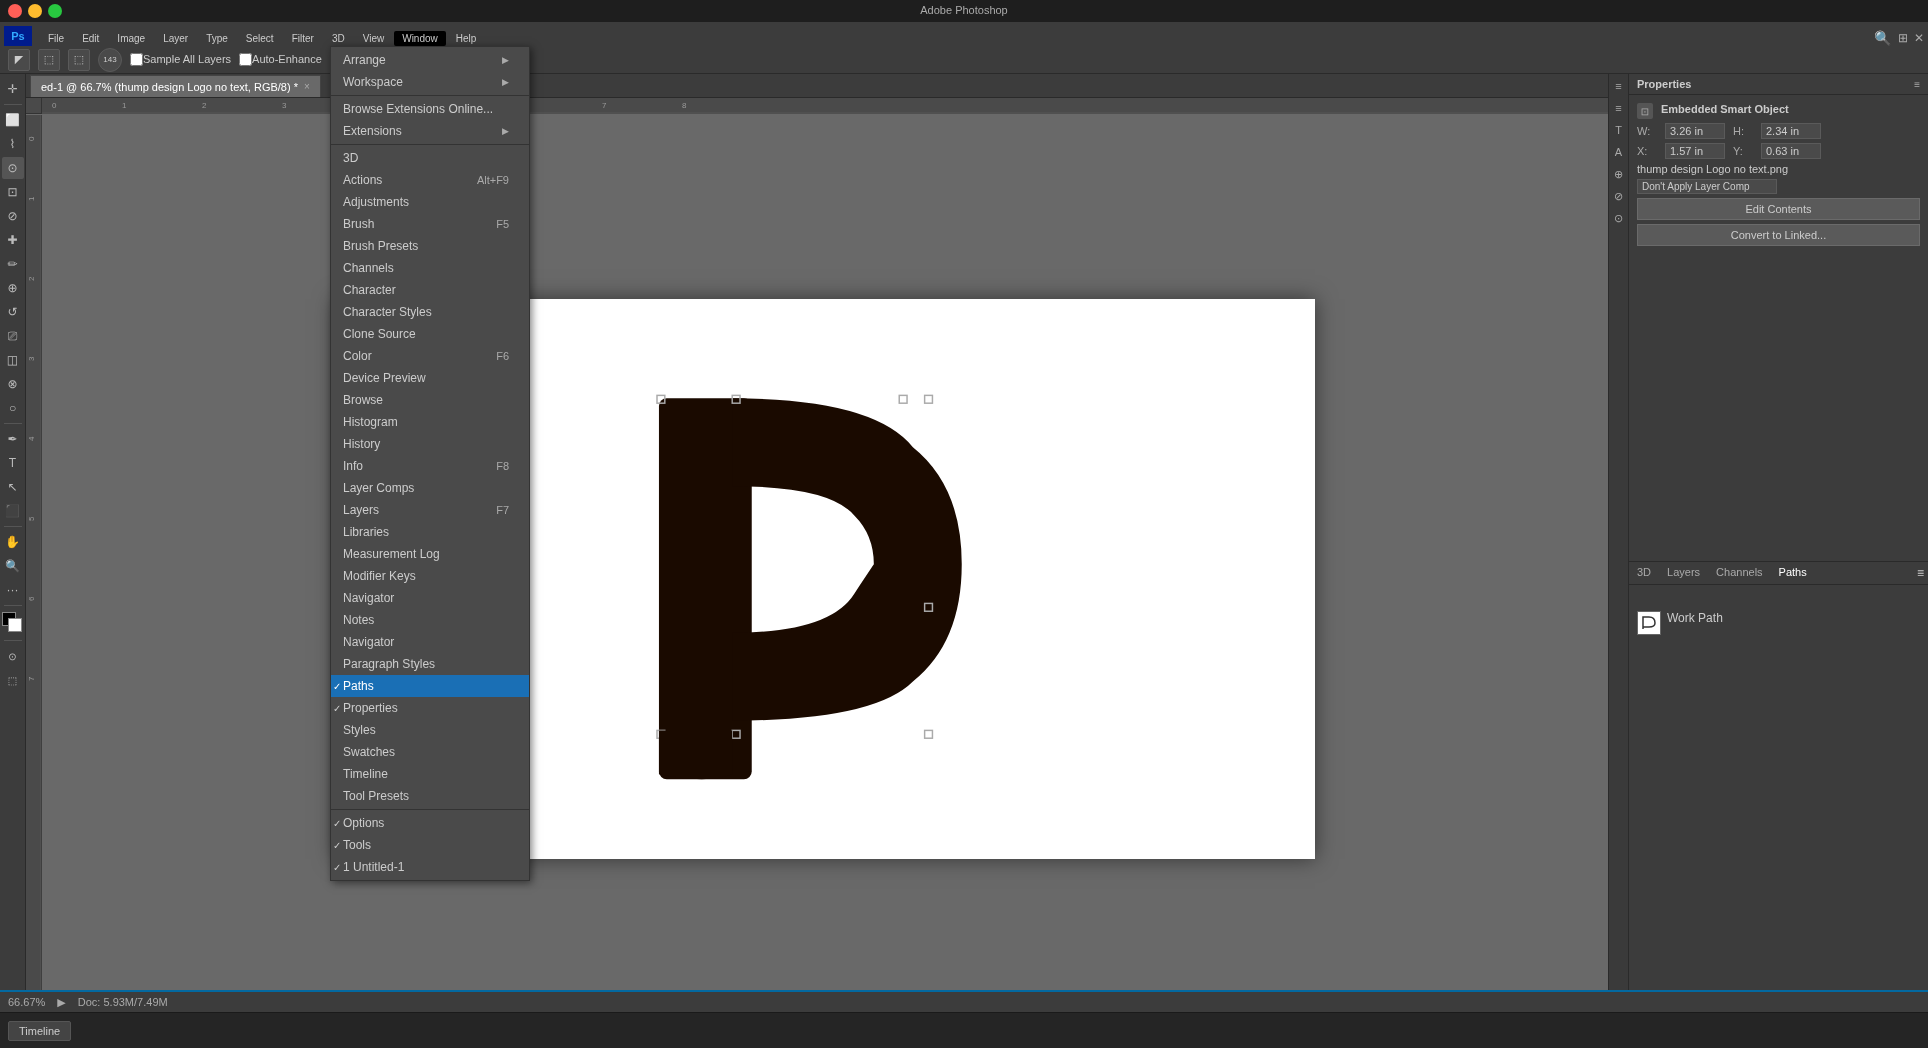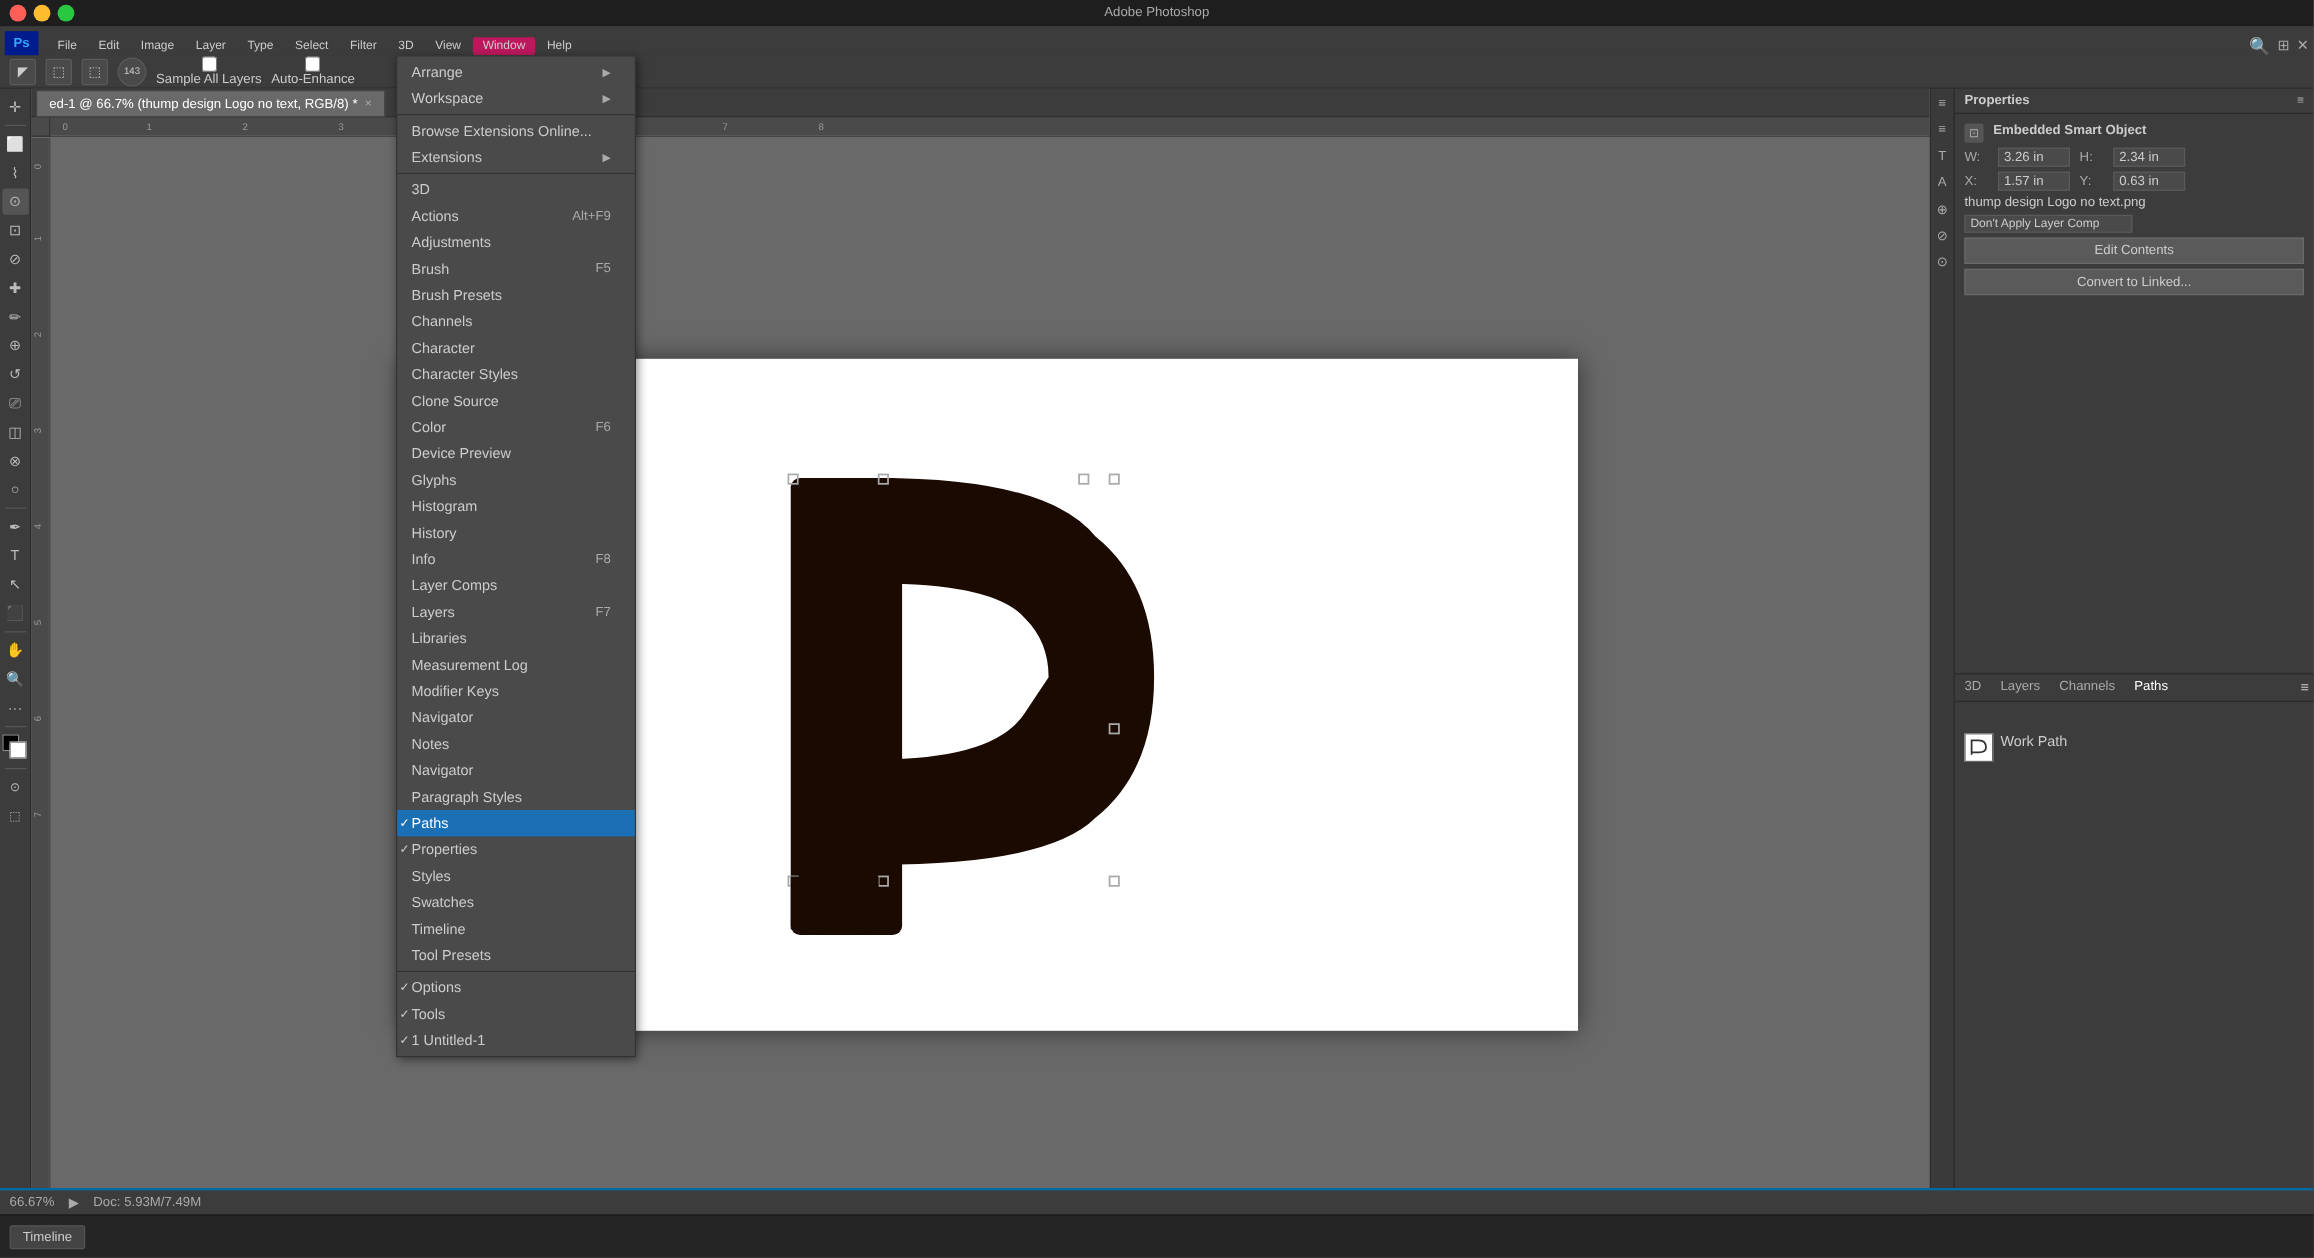--- a/index.html
+++ b/index.html
@@ -56,21 +56,21 @@
       padding: 0 4px;
       gap: 2px;
     }
     .menu-item {
       padding: 2px 8px;
       color: #ccc;
       font-size: 10px;
       cursor: pointer;
       border-radius: 2px;
     }
-    .menu-item.active { background: #be185d; margin-top: 15px; }
+    .menu-item.active { background: #000000; margin-top: 15px; }
     #ps-logo {
       width: 28px;
       height: 20px;
       background: #001b8c;
       color: #31a8ff;
       font-size: 11px;
       font-weight: bold;
       display: flex;
       align-items: center;
       justify-content: center;
@@ -106,25 +106,23 @@
       border: 1px solid #5a5a5a;
       border-radius: 50%;
       display: flex;
       align-items: center;
       justify-content: center;
       color: #ccc;
       font-size: 9px;
     }
     .checkbox-label {
       display: flex;
-      align-items: center;
       gap: 0;
       font-size: 11px;
       color: #ccc;
-      flex-direction: column;
     }
     input[type=checkbox] { cursor: pointer; }
 
     
     #main {
       display: flex;
       width: 100%;
       height: calc(100% - 80px);
     }
 
@@ -805,21 +803,21 @@
     </div>
     <div class="menu-item-dd">
       <span>Color</span>
       <span class="menu-shortcut">F6</span>
     </div>
     <div class="menu-item-dd">
       <span>Device Preview</span>
       <span></span>
     </div>
     <div class="menu-item-dd">
-      <span>Glyphs</span>
+      <span>Browse</span>
       <span></span>
     </div>
     <div class="menu-item-dd">
       <span>Histogram</span>
       <span></span>
     </div>
     <div class="menu-item-dd">
       <span>History</span>
       <span></span>
     </div>

